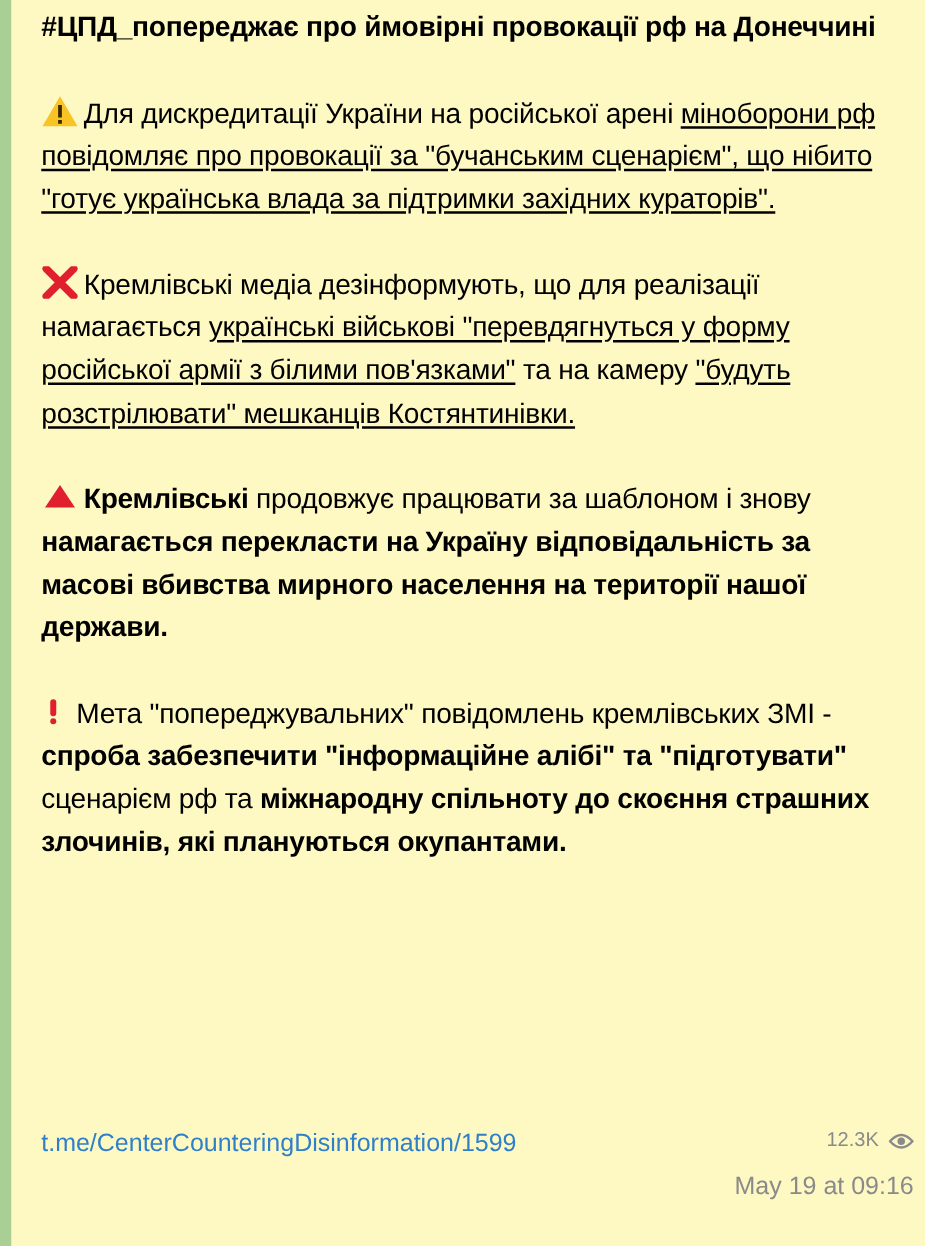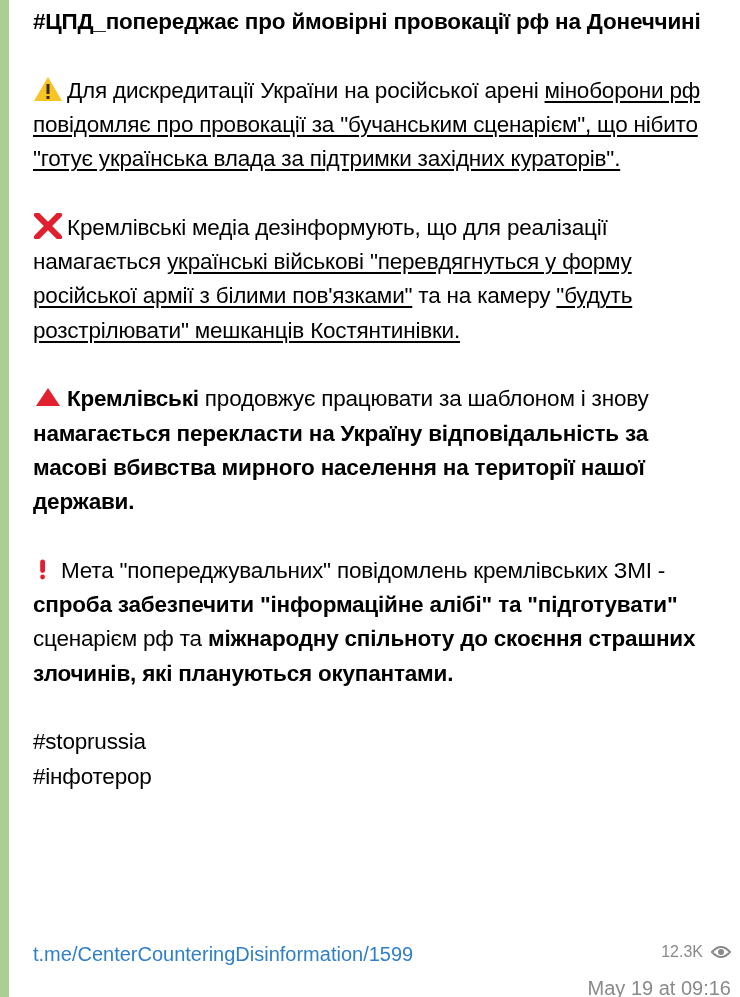--- a/index.html
+++ b/index.html
@@ -1,23 +1,23 @@
 <!DOCTYPE html>
 <html><head>
 <meta charset="utf-8">
 <style>
   html, body { margin:0; padding:0; }
   body { width:740px; height:997px; overflow:hidden; background:#a9cf94; font-family:"Liberation Sans", sans-serif; }
-  .bubble { position:absolute; left:9px; top:0; width:731px; height:997px; background:#ffffff; }
+  .bubble { position:absolute; left:9px; top:0; width:731px; height:997px; background:#fef9c3; }
   .content { position:absolute; left:24px; top:5px; width:690px; font-size:22.5px; line-height:34.3px; color:#000; letter-spacing:-0.2px; }
   .para { margin:0 0 34.3px 0; }
   .b { font-weight:bold; }
   .u { text-decoration:underline; text-underline-offset:3px; }
   .emoji { display:inline-block; width:30px; height:26px; vertical-align:-4px; margin-right:4px; }
-  .footer { position:absolute; left:24px; top:943px; width:700px; height:54px;text-decoration:underline; }
+  .footer { position:absolute; left:24px; top:904px; width:700px; height:54px;text-decoration:underline; }
   .link { position:absolute; left:0; top:0; font-size:20px; color:#2f7fc9; text-decoration:none; }
   .views { position:absolute; right:2px; top:0; font-size:16px; color:#8a8a8a; display:flex; align-items:center; gap:8px; }
   .date { position:absolute; right:2px; top:34px; font-size:20px; color:#8a8a8a; }
 </style>
 </head>
 <body>
 
 <div class="bubble">
   <div class="content">
     <p class="para b">#ЦПД_попереджає про ймовірні провокації рф на Донеччині</p>
@@ -42,24 +42,20 @@
         </svg><span class="b">Кремлівські</span><span> продовжує працювати за шаблоном і знову </span><span class="b">намагається перекласти на Україну відповідальність за масові вбивства мирного населення на території нашої держави.</span>
     </p>
 
     <p class="para">
       <svg class="emoji" viewBox="0 0 30 26" style="width:24px">
           <rect x="9" y="1" width="6" height="17" rx="3" fill="#e0202e"></rect>
           <circle cx="12" cy="23" r="3" fill="#e0202e"></circle>
         </svg><span>Мета "попереджувальних" повідомлень кремлівських ЗМІ - </span><span class="b">спроба забезпечити "інформаційне алібі" та "підготувати"</span><span> сценарієм рф та </span><span class="b">міжнародну спільноту до скоєння страшних злочинів, які плануються окупантами.</span>
     </p>
 
-    <div>
-      <div>#stoprussia</div>
-      <div>#інфотерор</div>
-    </div>
   </div>
 
   <div class="footer">
     <a class="link">t.me/CenterCounteringDisinformation/1599</a>
     <div class="views">
       <span>12.3K</span>
       <svg width="20" height="14" viewBox="0 0 20 14">
           <path d="M1 7 Q10 -3 19 7 Q10 17 1 7 Z" fill="none" stroke="#8a8a8a" stroke-width="2"></path>
           <circle cx="10" cy="7" r="3" fill="#8a8a8a"></circle>
         </svg>

